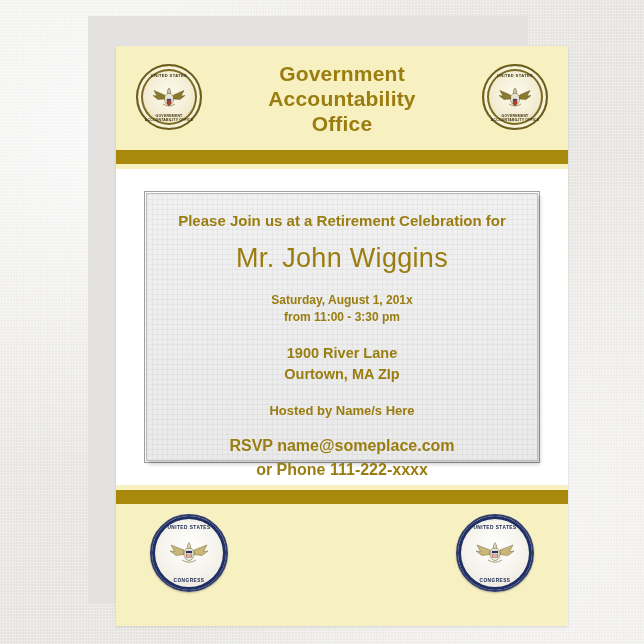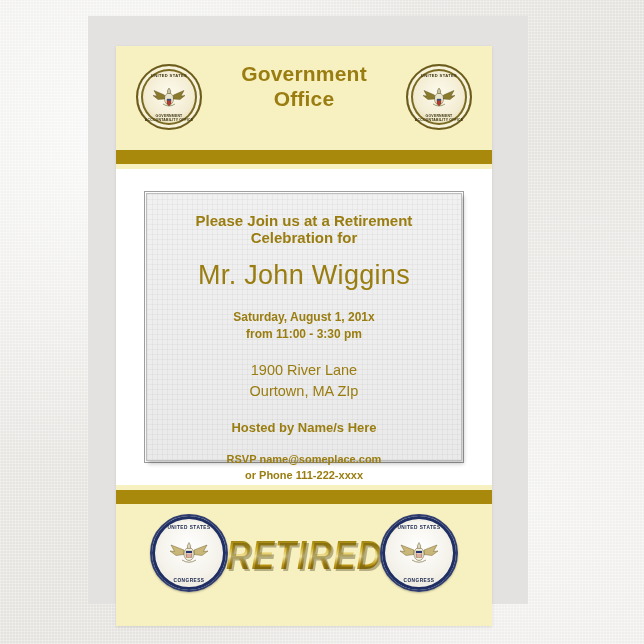--- a/index.html
+++ b/index.html
@@ -40,21 +40,21 @@
     top: 16px;
     width: 440px;
     height: 588px;
     background: #e3e2e0;
   }
 
   .card {
     position: absolute;
     left: 116px;
     top: 46px;
-    width: 376px;
+    width: 452px;
     height: 580px;
     background: #d946ef;
     box-shadow: 0 1px 3px rgba(0,0,0,0.10);
     overflow: hidden;
   }
 
   
   .header {
     position: relative;
     height: 104px;
@@ -191,33 +191,33 @@
   .line-date {
     color: #9a7d10;
     font-size: 12px;
     font-weight: bold;
     line-height: 1.45;
     margin-bottom: 16px;
   }
   .line-address {
     color: #9a7d10;
     font-size: 14.5px;
-    font-weight: normal;
+    font-weight: bold;
     line-height: 1.45;
     margin-bottom: 18px;
   }
   .line-host {
     color: #9a7d10;
     font-size: 13px;
     font-weight: bold;
     margin-bottom: 16px;
   }
   .line-rsvp {
     color: #9a7d10;
-    font-size: 11px;
+    font-size: 16px;
     font-weight: bold;
     line-height: 1.5;
   }
 
   
   .footer {
     position: relative;
     height: 122px;
     background: #f7f0c0;
   }
@@ -263,20 +263,21 @@
         <path d="M34 8 q-5 5 -3 11 h6 q2 -6 -3 -11 Z" fill="#c9c2a4" stroke="#4d420f" stroke-width="0.8"></path>
         <path d="M30 30 h8 v9 l-4 5 l-4 -5 Z" fill="#b33b33" stroke="#4d420f" stroke-width="0.7"></path>
         <path d="M30 30 h8 v3 h-8 Z" fill="#2f4b8a"></path>
         <path d="M22 40 q12 8 24 0" fill="none" stroke="#4d420f" stroke-width="1"></path>
       </svg>
       <div class="bot-txt">GOVERNMENT ACCOUNTABILITY OFFICE</div>
     </div>
 
     <div class="header-title">
       <div>Government</div>
+      <div>Accountability</div>
       <div>Office</div>
     </div>
 
     <div class="seal-gao right">
       <div class="top-txt">UNITED STATES</div>
       <svg class="eagle" viewBox="0 0 68 52">
         <ellipse cx="34" cy="30" rx="9" ry="12" fill="#e8e4cf" stroke="#6b5c1c" stroke-width="1"></ellipse>
         <path d="M25 22 L4 13 L10 24 L2 23 L12 31 L25 30 Z" fill="#8a7a2e" stroke="#4d420f" stroke-width="0.8"></path>
         <path d="M43 22 L64 13 L58 24 L66 23 L56 31 L43 30 Z" fill="#8a7a2e" stroke="#4d420f" stroke-width="0.8"></path>
         <path d="M34 8 q-5 5 -3 11 h6 q2 -6 -3 -11 Z" fill="#c9c2a4" stroke="#4d420f" stroke-width="0.8"></path>
@@ -326,23 +327,20 @@
         <ellipse cx="40" cy="32" rx="10" ry="13" fill="#f2efe2" stroke="#5d4f16" stroke-width="1"></ellipse>
         <rect x="34" y="26" width="12" height="13" fill="#e9e6d8" stroke="#5d4f16" stroke-width="0.6"></rect>
         <rect x="34" y="26" width="12" height="4" fill="#24346d"></rect>
         <path d="M35 31 v8 M37.5 31 v8 M40 31 v8 M42.5 31 v8 M45 31 v8" stroke="#b33b33" stroke-width="0.9"></path>
         <path d="M40 9 q-5 6 -3 12 h6 q2 -6 -3 -12 Z" fill="#d8d3bb" stroke="#5d4f16" stroke-width="0.8"></path>
         <path d="M26 44 q14 9 28 0" fill="none" stroke="#5d4f16" stroke-width="1.1"></path>
       </svg>
       <div class="bot-txt">CONGRESS</div>
     </div>
 
-    <div class="retired-wrap">
-      <span class="retired">RETIRED</span>
-    </div>
 
     <div class="seal-congress right">
       <div class="top-txt">UNITED STATES</div>
       <svg class="eagle" viewBox="0 0 80 60">
         <path d="M30 24 L4 14 L11 27 L2 26 L14 35 L30 33 Z" fill="#c9b77a" stroke="#5d4f16" stroke-width="0.8"></path>
         <path d="M50 24 L76 14 L69 27 L78 26 L66 35 L50 33 Z" fill="#c9b77a" stroke="#5d4f16" stroke-width="0.8"></path>
         <ellipse cx="40" cy="32" rx="10" ry="13" fill="#f2efe2" stroke="#5d4f16" stroke-width="1"></ellipse>
         <rect x="34" y="26" width="12" height="13" fill="#e9e6d8" stroke="#5d4f16" stroke-width="0.6"></rect>
         <rect x="34" y="26" width="12" height="4" fill="#24346d"></rect>
         <path d="M35 31 v8 M37.5 31 v8 M40 31 v8 M42.5 31 v8 M45 31 v8" stroke="#b33b33" stroke-width="0.9"></path>

